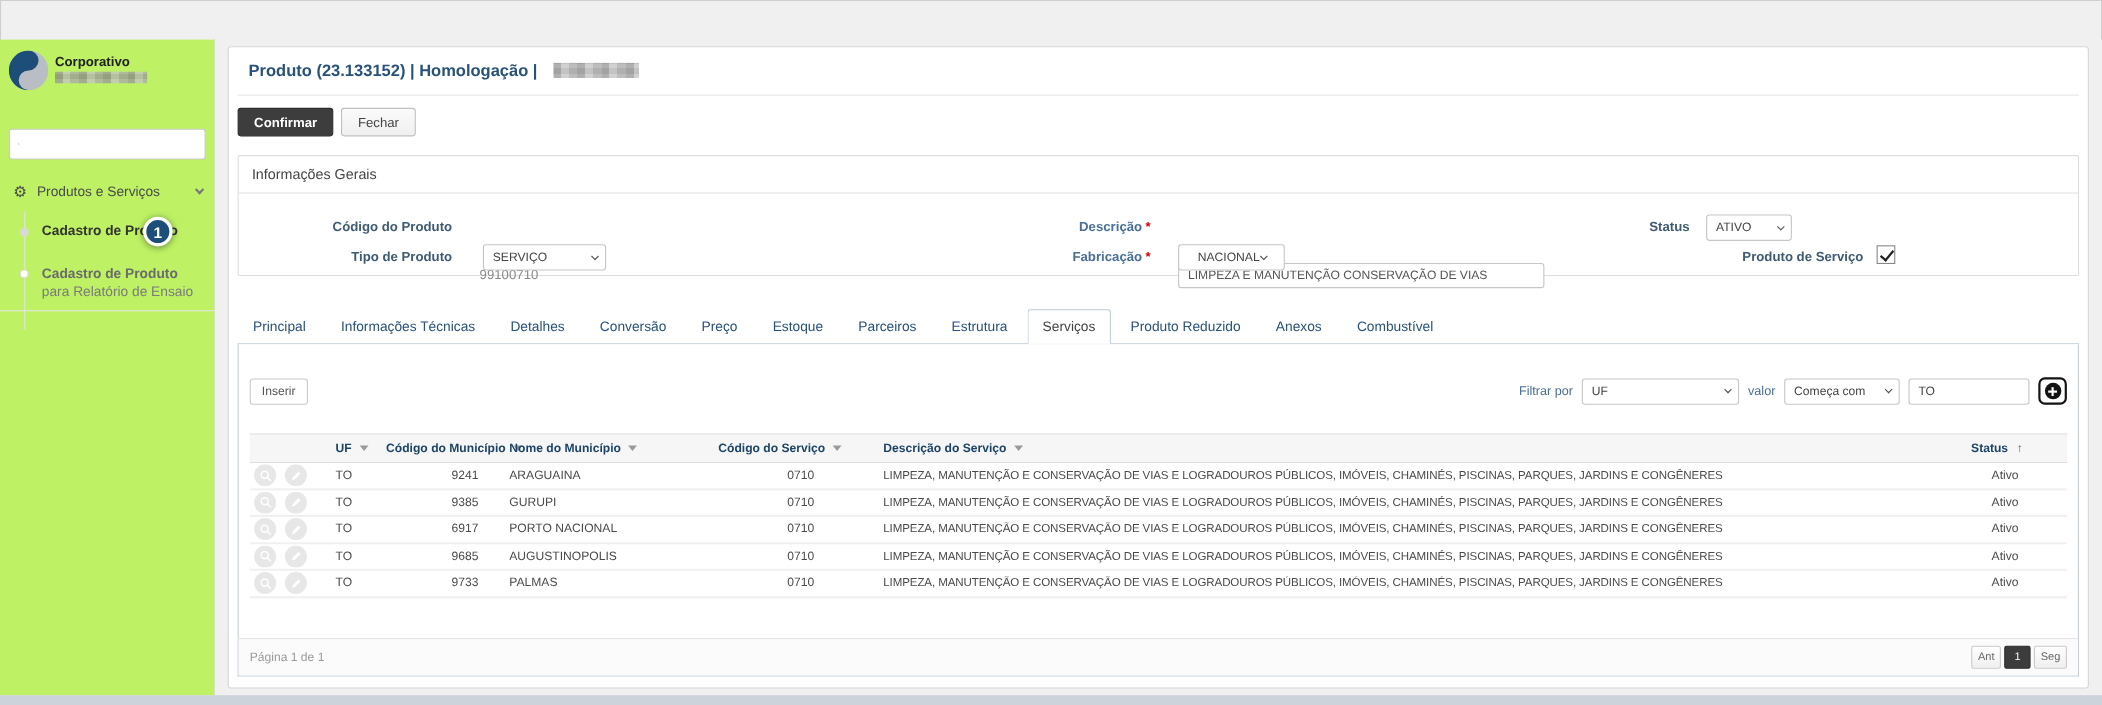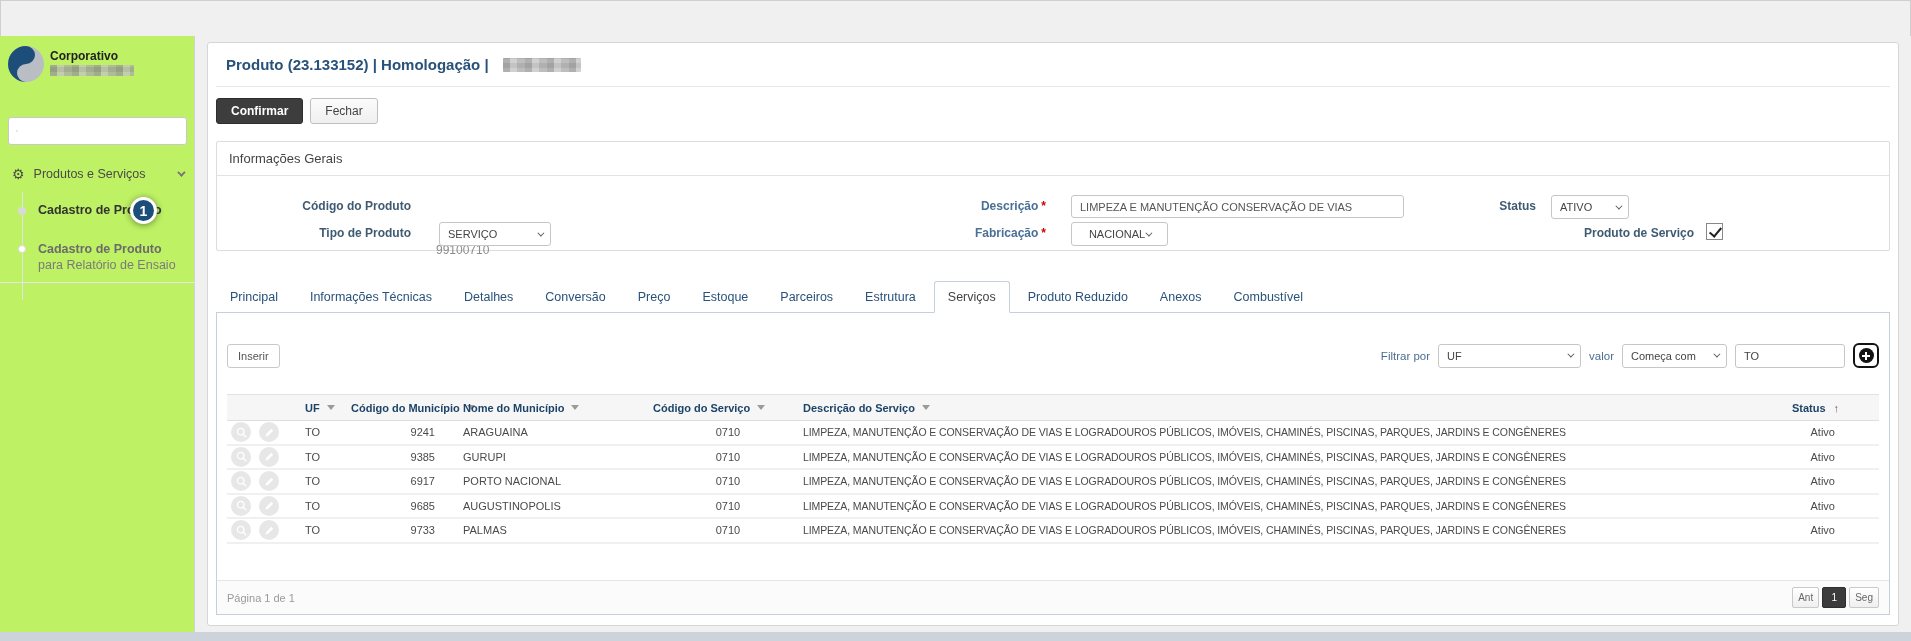--- a/index.html
+++ b/index.html
@@ -60,21 +60,21 @@
 
   
   .ig-box { margin-top:17px; border:1px solid #ddd; border-radius:2px; }
   .ig-head { padding:9px 12px; font-size:13px; color:#444; border-bottom:1px solid #e3e3e3; }
   .ig-body { position:relative; height:74px; }
   .f-label { position:absolute; font-size:12px; text-align:right; white-space:nowrap; }
   .f-label.strong { font-weight:bold; color:#3f5b73; }
   .f-label.blue { font-weight:bold; color:#4a7097; }
   .req { color:#cc0000; margin-left:3px; }
   .f-static { position:absolute; font-size:12px; color:#8a8a8a; }
-  .inputbox { position:absolute; height:23px; border:1px solid #c6c6c6; border-radius:3px; background:#fff; font-size:11px; color:#555; display:flex; align-items:center; padding:0 8px; white-space:nowrap; overflow:hidden; }
+  .inputbox { position:absolute; height:23px; border:1px solid #c6c6c6; border-radius:3px; background:#fff; font-size:11px; color:#555; display:flex; align-items:center; padding:0 8px; white-space:nowrap; overflow:hidden;margin-top:44px; }
   .sel { position:absolute; height:24px; border:1px solid #c6c6c6; border-radius:3px; background:#fff; font-size:11px; color:#444; display:flex; align-items:center; justify-content:space-between; padding:0 8px; cursor:pointer; }
   .sel .chev { color:#555; }
   .checkbox { position:absolute; width:17px; height:17px; border:1px solid #888; background:#fff; cursor:pointer; }
   .checkbox::after { content:""; position:absolute; left:5px; top:1px; width:5px; height:10px; border-right:2px solid #222; border-bottom:2px solid #222; transform:rotate(40deg); }
   .lab-codigo { left:0; width:194px; top:23px; }
   .val-codigo { left:219px; top:23px;margin-top:44px; }
   .lab-tipo { left:0; width:194px; top:50px; }
   .sel-tipo { left:222px; top:46px; width:112px; }
   .lab-desc { left:629px; width:200px; top:23px; }
   .inp-desc { left:854px; top:19px; width:333px; }

